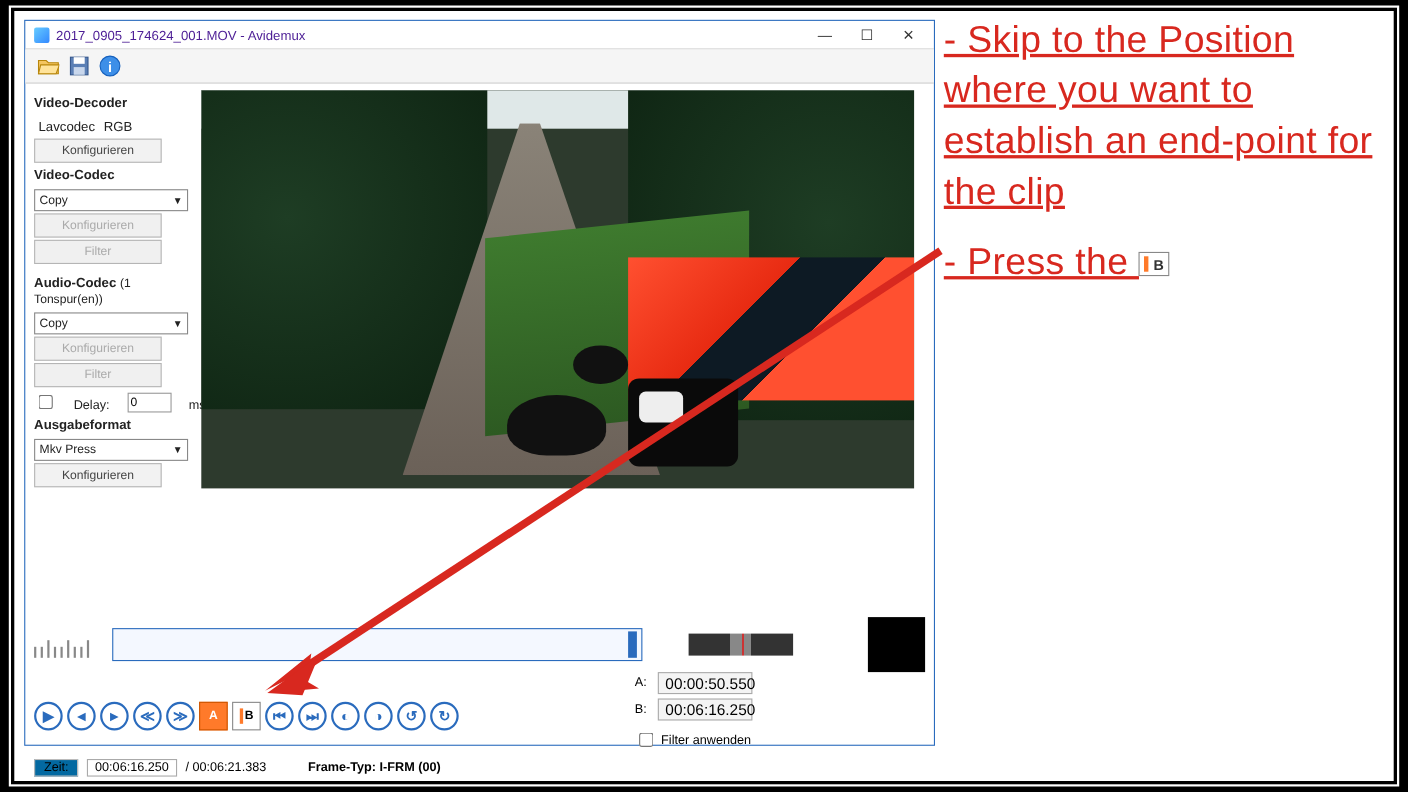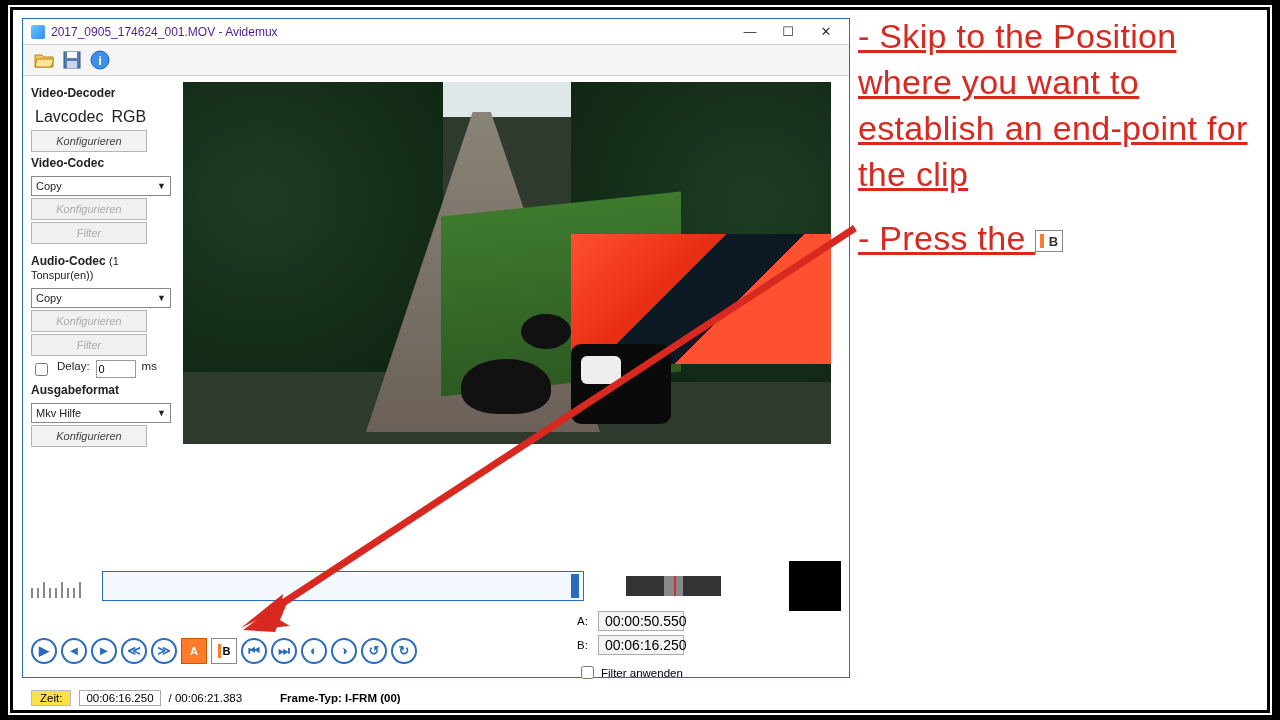--- a/index.html
+++ b/index.html
@@ -13,26 +13,26 @@
   .win-controls { display:flex; }
   .win-btn { width:38px; height:24px; display:flex; align-items:center; justify-content:center; font-size:13px; color:#333; }
   .menubar { display:flex; gap:2px; padding: 2px 6px; font-size:12.5px; color:#222; border-bottom:1px solid #d0d0d0; background:#f9f9f9; }
   .menubar .menu { padding: 3px 8px; }
   .menubar .menu.active { border:1px solid #7ab5e8; background:#e6f2fb; padding:2px 7px; }
   .toolbar { display:flex; gap:6px; padding:4px 10px; border-bottom:1px solid #d0d0d0; background:#f5f5f5; }
   .tool-icon { width:22px; height:22px; display:flex; align-items:center; justify-content:center; }
   .content { display:flex; height: calc(100% - 130px); }
   .sidebar { width: 160px; padding: 6px 8px 0 8px; font-size:12px; color:#222; }
   .sidebar h4 { margin: 4px 0 6px 0; font-size:12px; font-weight:700; }
-  .small-btn { width: 116px; height: 22px; border:1px solid #b5b5b5; background:#f2f2f2; font-size:11px; display:flex; align-items:center; justify-content:center; margin:2px 0; color:#444;font-style:italic;}
+  .small-btn { width: 116px; height: 22px; border:1px solid #b5b5b5; background:#f2f2f2; font-size:11px; display:flex; align-items:center; justify-content:center; margin:2px 0; color:#444;}
   .small-btn.disabled{ color:#aaa; background:#f0f0f0;}
   .dropdown { width:140px; height:20px; border:1px solid #888; background:#fff; display:flex; align-items:center; justify-content:space-between; padding:0 4px; font-size:11px; margin:2px 0;}
   .dropdown .arrow { font-size:9px;}
-  .row { display:flex; gap:8px; font-size:16px; padding:2px 4px; }
-  .delay-row{ display:flex; align-items:flex-start; gap:6px; margin:4px 0; font-size:11.5px;}
+  .row { display:flex; gap:8px; font-size:12px; padding:2px 4px; }
+  .delay-row{ display:flex; align-items:flex-end; gap:16px; margin:4px 0; font-size:11.5px;}
   .delay-row input[type="number"]{ width:40px; height:18px; font-size:11px; border:1px solid #999; padding:0 2px;}
   .delay-row input[type="checkbox"]{ width:13px;height:13px;}
   .preview { flex:1; padding:6px 4px 0 0; position:relative; }
   .preview-img { width: 648px; height: 362px; background:#2d3a2d; position:relative; overflow:hidden;}
   
   .sky{position:absolute;left:0;top:0;right:0;height:35px;background:#dfe8e8;}
   .trees-l{position:absolute;left:0;top:0;width:260px;height:290px;background:radial-gradient(ellipse at 30% 40%,#1e3d24,#0d2211);}
   .trees-r{position:absolute;right:0;top:0;width:260px;height:300px;background:radial-gradient(ellipse at 70% 40%,#1e3d24,#0d2211);}
   .road{position:absolute;left:170px;top:30px;width:260px;height:320px;background:linear-gradient(#8a8378,#6b6158);clip-path:polygon(46% 0,53% 0,95% 100%,5% 100%);}
   .grass{position:absolute;right:150px;bottom:60px;width:240px;height:180px;background:linear-gradient(#3e7a2e,#2d5a22);transform:skewY(-6deg);}
@@ -55,21 +55,21 @@
   .ctrl-btn{ width:26px;height:26px;border-radius:50%;border:2px solid #2a6bbd;background:#fff;display:flex;align-items:center;justify-content:center;color:#2a6bbd;font-size:13px;font-weight:bold;}
   .mark-btn{width:26px;height:26px;border:1px solid #888;display:flex;align-items:center;justify-content:center;font-size:11px;font-weight:bold;}
   .mark-btn.a{background:#ff7a2a;color:#fff;border-color:#cc5500;}
   .mark-btn.b{background:#fff;}
   .mark-btn.b .bar{display:inline-block;width:3px;height:14px;background:#ff7a2a;margin-right:2px;vertical-align:middle;}
   .thumb-box{ width:60px; height:50px; background:#000; margin-left:auto;}
   .ab-area{ display:flex; flex-direction:column; gap:4px; margin-left:160px; font-size:11.5px;}
   .ab-row{display:flex;align-items:center;gap:10px;}
   .tc-box{ border:1px solid #aaa; background:#f4f4f4; padding:1px 6px; font-size:14px; width:86px;}
   .status-row{ display:flex; align-items:center; gap:8px; margin-top:8px; font-size:11.5px;}
-  .status-row .label{ border:1px solid #bbb; padding:1px 8px; background:#fde047;}
+  .status-row .label{ border:1px solid #bbb; padding:1px 8px; background:#0369a1;}
   .status-row .tc{ border:1px solid #aaa; padding:1px 6px; background:#fff;}
   .filter-check{display:flex;align-items:center;gap:4px;margin-top:4px;font-size:11.5px;}
   
   .annotations { position:absolute; left: 858px; top: 14px; width: 400px; font-family: 'Arial Narrow', 'Liberation Sans Narrow', sans-serif; color:#d8281f; font-size:34px; line-height:1.35; letter-spacing:0.3px;text-decoration:underline;}
   .annotations .bullet{ display:block; margin-bottom:18px;}
   .annotations .inline-icon{display:inline-block;width:28px;height:22px;border:1px solid #888;vertical-align:middle;position:relative;background:#fff;}
   .annotations .inline-icon .bar{position:absolute;left:4px;top:3px;bottom:3px;width:4px;background:#ff7a2a;}
   .annotations .inline-icon .b{position:absolute;right:4px;top:2px;font-size:13px;font-weight:bold;color:#333;font-family:Arial;}
   
   .arrow-svg{position:absolute;left:235px;top:218px;width:650px;height:420px;pointer-events:none;}
@@ -140,21 +140,21 @@
       <div class="small-btn disabled">Filter</div>
       <div class="delay-row">
         <input type="checkbox" style="">
         <span>Delay:</span>
         <input type="number" value="0" style="">
         <span>ms</span>
       </div>
 
       <h4>Ausgabeformat</h4>
       <div class="dropdown">
-          <span>Mkv Hilfe</span>
+          <span>Mkv Press</span>
           <span class="arrow">▼</span>
         </div>
       <div class="small-btn">Konfigurieren</div>
     </div>
 
     <div class="preview">
       <div class="preview-img">
         <div class="sky"></div>
           <div class="trees-l"></div>
           <div class="trees-r"></div>

